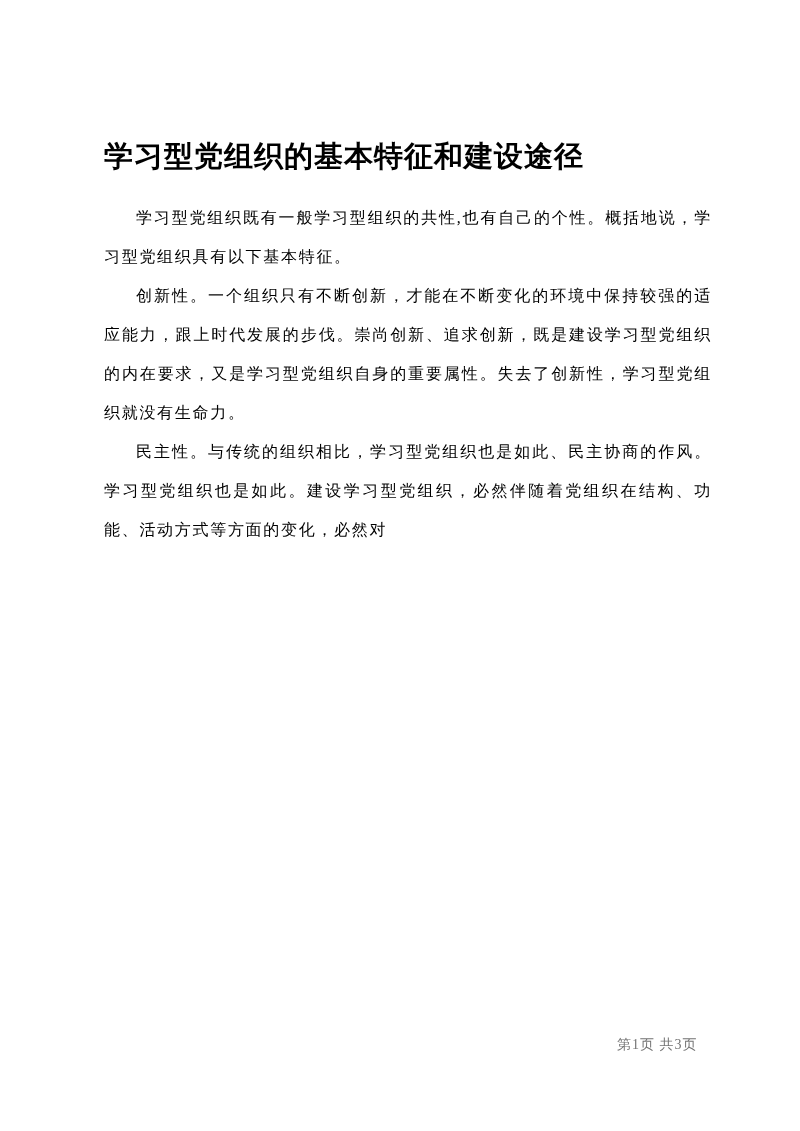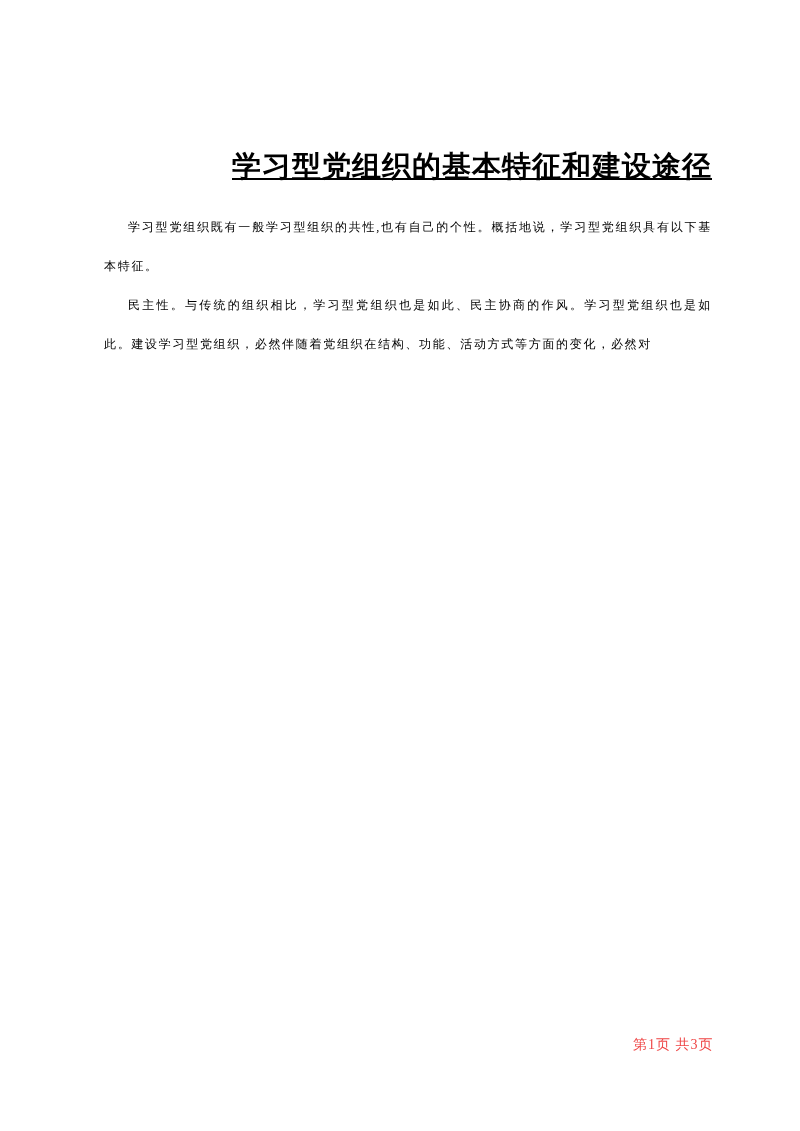--- a/index.html
+++ b/index.html
@@ -17,54 +17,54 @@
   }
   .doc-page {
     position: relative;
     width: 800px;
     height: 1131px;
     box-sizing: border-box;
     background: #ffffff;
     padding: 130px 88px 0 104px;
   }
   .doc-title {
-    margin: 18px 0 24px 0;
+    margin: 8px 0 24px 0;
     font-size: 29px;
     font-weight: bold;
     line-height: 1.25;
-    text-align: right;
+    text-align: left;
     letter-spacing: 1px;
     white-space: nowrap;
-    text-decoration: underline;
   }
   .doc-body p {
     margin: 0;
-    font-size: 12px;
+    font-size: 16px;
     line-height: 39px;
     letter-spacing: 1.7px;
     text-align: justify;
     text-indent: 2em;
     word-break: break-all;
   }
   .doc-footer {
     position: absolute;
     top: 1036px;
-    left: 633px;
+    left: 617px;
     font-size: 14px;
     letter-spacing: 1px;
-    color: #ef4444;
+    color: #737373;
   }
 </style>
 </head>
 <body>
 
 <div class="doc-page">
 
   <h1 class="doc-title">学习型党组织的基本特征和建设途径</h1>
 
   <div class="doc-body">
     <p>学习型党组织既有一般学习型组织的共性,也有自己的个性。概括地说，学习型党组织具有以下基本特征。</p>
+    <p>创新性。一个组织只有不断创新，才能在不断变化的环境中保持较强的适应能力，跟上时代发展的步伐。崇尚创新、追求创新，既是建设学习型党组织的内在要求，又是学习型党组织自身的重要属性。失去了创新性，学习型党组织就没有生命力。</p>
     <p>民主性。与传统的组织相比，学习型党组织也是如此、民主协商的作风。学习型党组织也是如此。建设学习型党组织，必然伴随着党组织在结构、功能、活动方式等方面的变化，必然对</p>
   </div>
 
   <div class="doc-footer">第1页 共3页</div>
 
 </div>
 
 </body></html>

